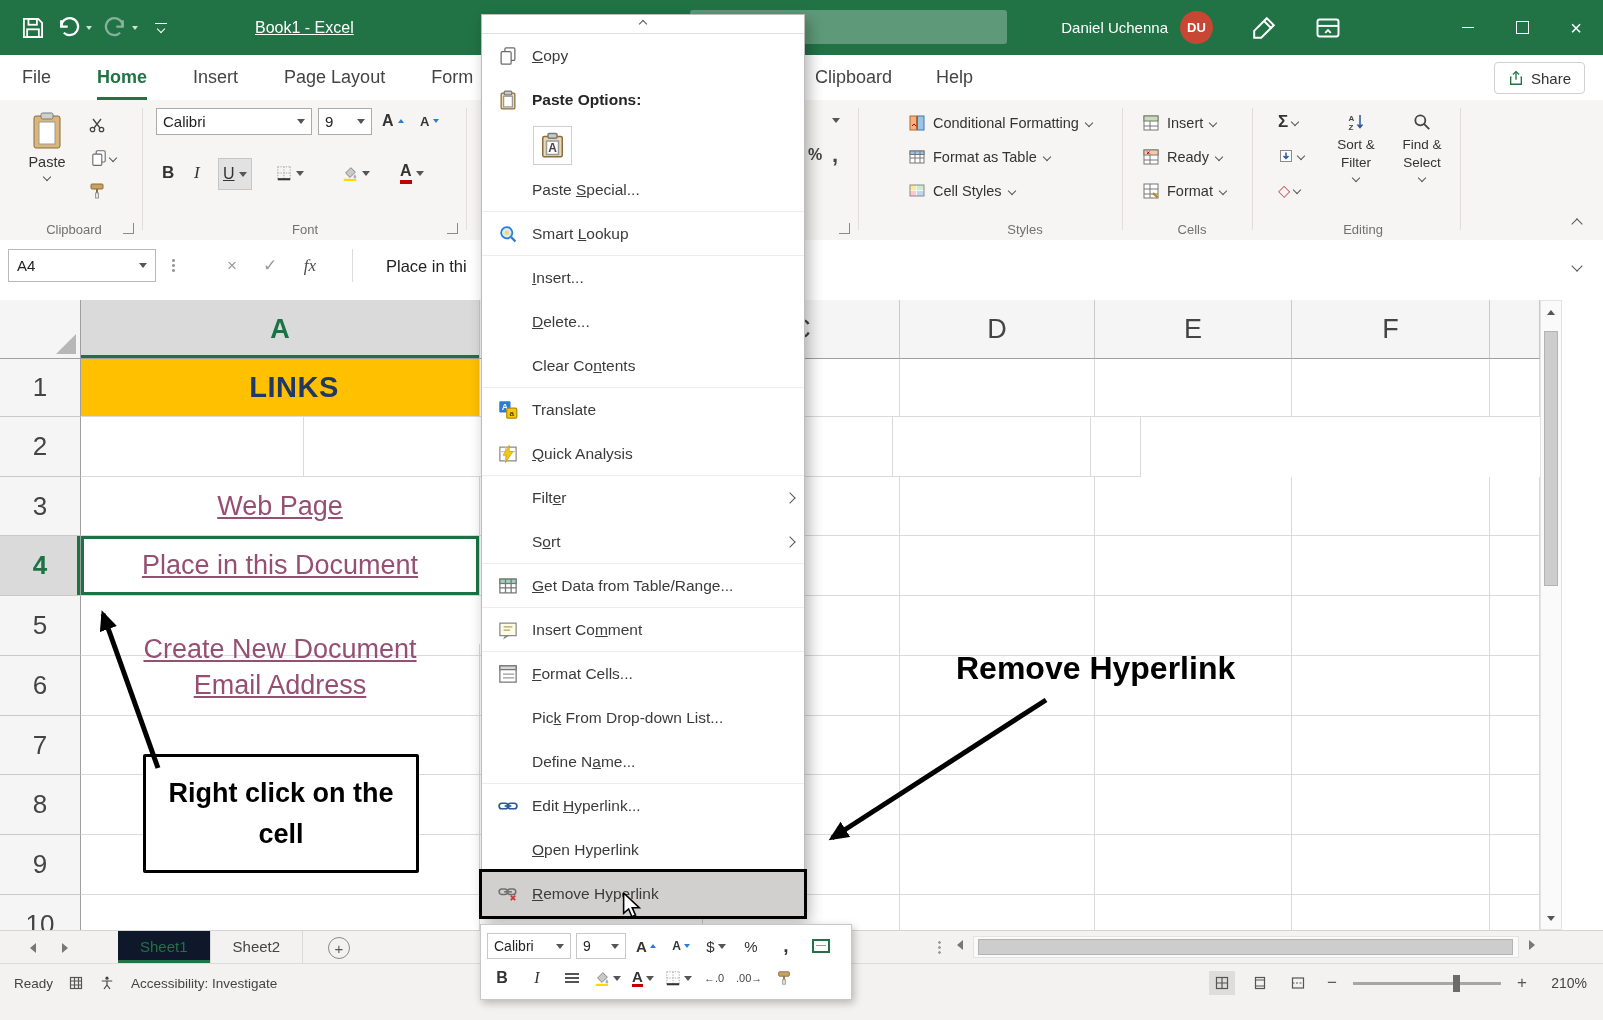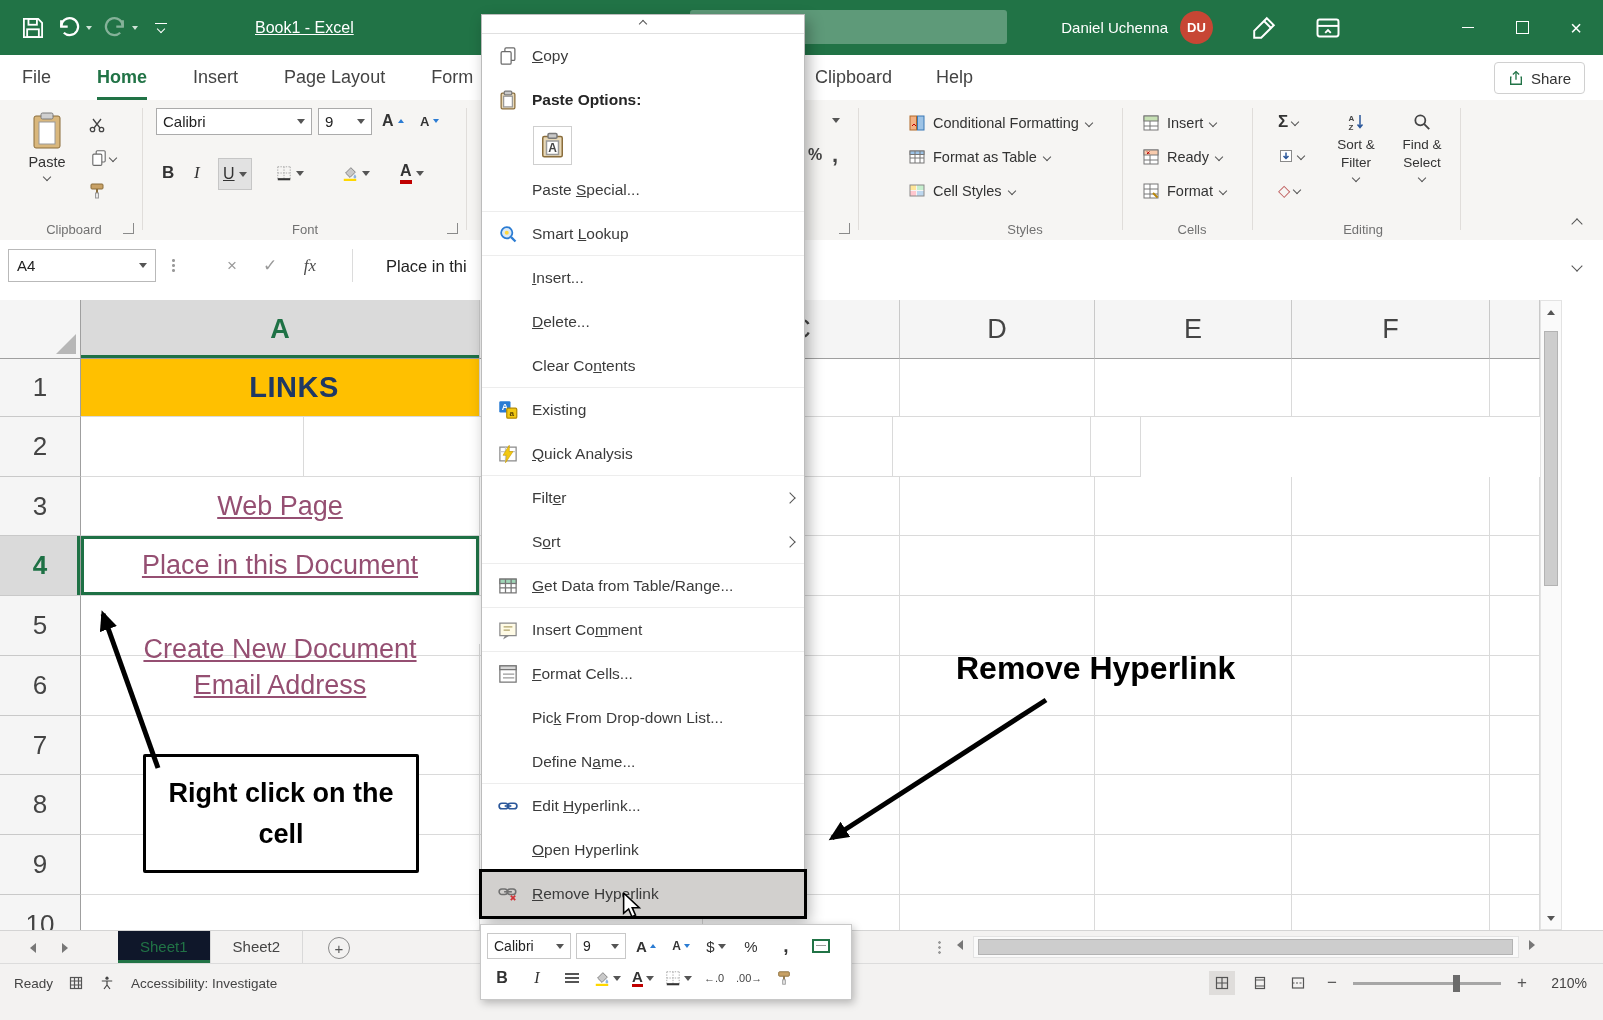--- a/index.html
+++ b/index.html
@@ -782,21 +782,21 @@
         </div>
         <div class="mi">
           <span class="mic">
             <svg viewBox="0 0 16 16">
               <rect x="1" y="1" width="9" height="9" rx="1" fill="#2b7cd3"></rect>
               <text x="5.5" y="8.2" font-size="7" font-weight="bold" text-anchor="middle" fill="#fff" font-family="sans-serif">A</text>
               <rect x="7" y="6.5" width="8" height="8" rx="1" fill="#f2c811" stroke="#b58a00"></rect>
               <text x="11" y="12.8" font-size="6.5" font-weight="bold" text-anchor="middle" fill="#5c4500" font-family="sans-serif">a</text>
             </svg>
           </span>
-          <span class="mlab">Existing</span>
+          <span class="mlab">Translate</span>
         </div>
         <div class="mi sep">
           <span class="mic">
             <svg viewBox="0 0 16 16">
               <rect x="1.5" y="2.5" width="13" height="11" fill="#fff" stroke="#8a8a8a"></rect>
               <path d="M1.5 6h13M6 2.5v11" stroke="#c9c9c9"></path>
               <polygon points="9,1 4,9 7,9 6,15 12,6 9,6" fill="#f2c811" stroke="#c79a00" stroke-width="0.5"></polygon>
             </svg>
           </span>
           <span class="mlab"><u>Q</u>uick Analysis</span>

